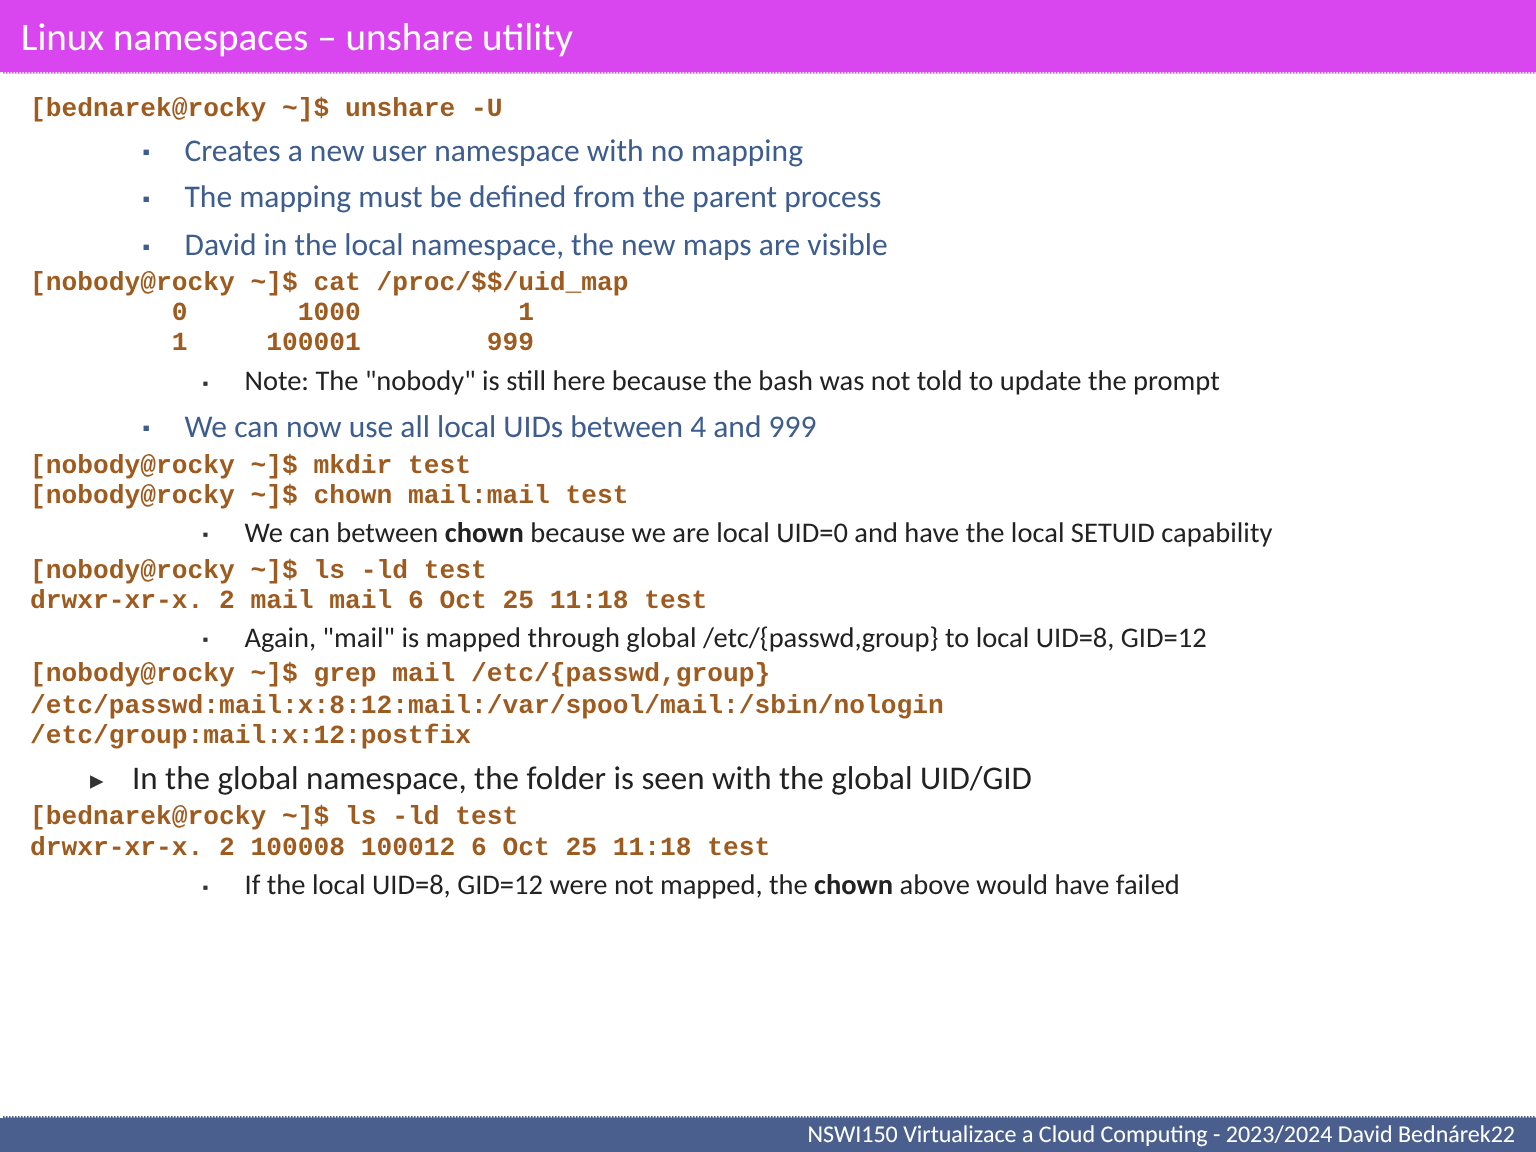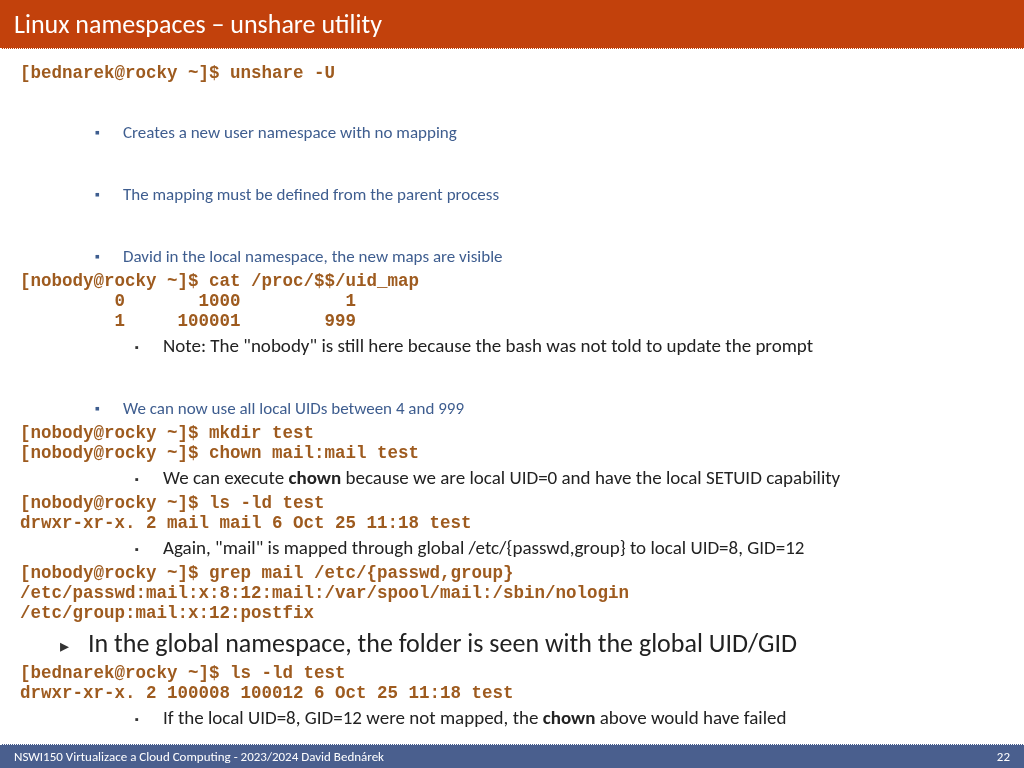--- a/index.html
+++ b/index.html
@@ -5,21 +5,21 @@
   * { margin: 0; padding: 0; box-sizing: border-box; }
   body {
     width: 1024px;
     height: 768px;
     font-family: Calibri, Arial, sans-serif;
     background: #fff;
     position: relative;
     overflow: hidden;
   }
   .title-bar {
-    background: #c2410c;
+    background: #d946ef;
     color: #fff;
     font-size: 26px;
     padding: 8px 14px 8px 14px;
     border-bottom: 1px dotted #fff;
   }
   .content {
     padding: 14px 37px 0 20px;
   }
   .code {
     font-family: Consolas, "Courier New", monospace;
@@ -38,23 +38,22 @@
   .bullet-L1 .marker {
     color: #3e5d8f;
     font-size: 14px;
     width: 28px;
     flex-shrink: 0;
     position: relative;
     top: -1px;
   }
   .bullet-L1 .text {
     color: #3e5d8f;
-    font-size: 17px;
+    font-size: 21px;
     line-height: 1.35;
-    margin-top: 36px;
   }
   .bullet-L2 {
     display: flex;
     align-items: baseline;
     margin: 3px 0 2px 0;
     padding-left: 115px;
   }
   .bullet-L2 .marker {
     color: #333;
     font-size: 11px;
@@ -75,32 +74,32 @@
     padding-left: 40px;
   }
   .bullet-top .marker {
     color: #333;
     font-size: 18px;
     width: 28px;
     flex-shrink: 0;
   }
   .bullet-top .text {
     color: #222;
-    font-size: 26px;
+    font-size: 22px;
     line-height: 1.3;
   }
   .footer {
     position: absolute;
     left: 0; right: 0; bottom: 0;
     height: 24px;
     background: #4a5f8e;
     color: #fff;
-    font-size: 13px;
+    font-size: 16px;
     display: flex;
-    justify-content: space-between;
+    justify-content: flex-end;
     align-items: center;
     padding: 0 14px;
     border-top: 1px dotted #fff;
   }
   b { font-weight: bold; margin-top: 16px; }
 </style>
 </head>
 <body>
 
 <div class="title-bar">Linux namespaces – unshare utility</div>
@@ -134,21 +133,21 @@
   <div class="bullet-L1">
     <span class="marker">▪</span>
     <span class="text">We can now use all local UIDs between 4 and 999</span>
   </div>
 
   <div class="code">[nobody@rocky ~]$ mkdir test
 [nobody@rocky ~]$ chown mail:mail test</div>
 
   <div class="bullet-L2">
     <span class="marker">▪</span>
-    <span class="text"><span>We can execute </span><b>chown</b><span> because we are local UID=0 and have the local SETUID capability</span></span>
+    <span class="text"><span>We can between </span><b>chown</b><span> because we are local UID=0 and have the local SETUID capability</span></span>
   </div>
 
   <div class="code">[nobody@rocky ~]$ ls -ld test
 drwxr-xr-x. 2 mail mail 6 Oct 25 11:18 test</div>
 
   <div class="bullet-L2">
     <span class="marker">▪</span>
     <span class="text">Again, "mail" is mapped through global /etc/{passwd,group} to local UID=8, GID=12</span>
   </div>
 

